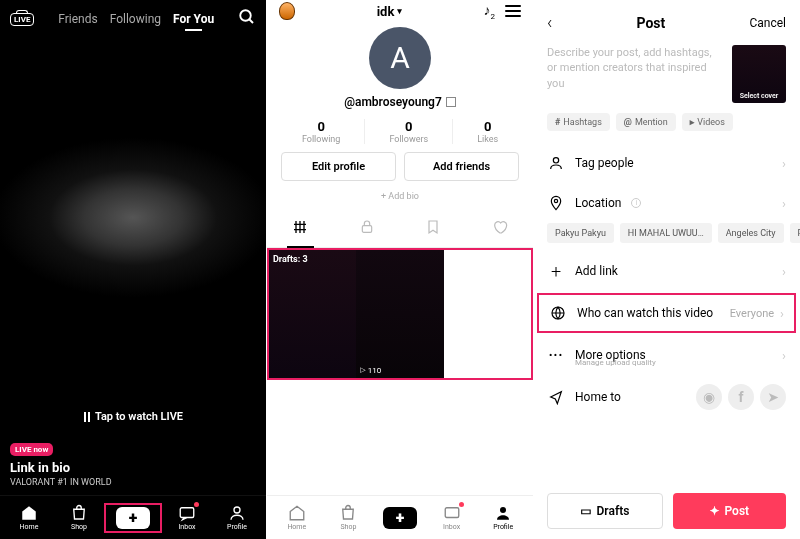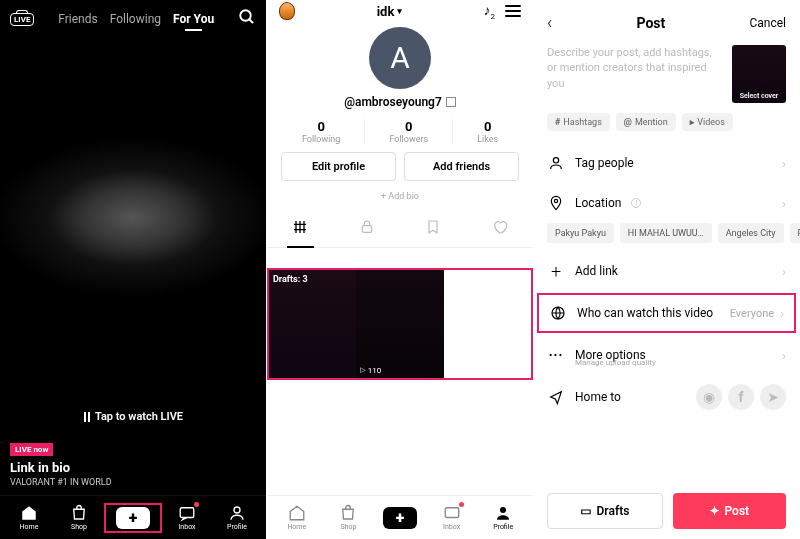--- a/index.html
+++ b/index.html
@@ -15,21 +15,21 @@
 .live-badge::before { content: ""; position: absolute; left: 5px; right: 5px; top: -4px; height: 3px; border: 1.5px solid #fff; border-bottom: none; border-radius: 3px 3px 0 0; }
 .top-tabs { display: flex; gap: 12px; flex: 1; justify-content: center; font-size: 12px; }
 .top-tabs span { color: #aaa; }
 .top-tabs .active { color: #fff; font-weight: 700; position: relative; }
 .top-tabs .active::after { content: ""; position: absolute; bottom: -5px; left: 30%; right: 30%; height: 2.5px; background: #fff; }
 .search-icon svg { width: 18px; height: 18px; }
 .p1-video { flex: 1; background: radial-gradient(ellipse 140px 80px at 50% 45%, #555 0%, #333 35%, #111 60%, #000 100%); display: flex; flex-direction: column; justify-content: flex-end; filter: blur(0.5px); }
 .tap-live { text-align: center; font-size: 11px; font-weight: 600; margin-bottom: 14px; color: #fff; display: flex; align-items: center; justify-content: center; gap: 4px; }
 .pause-icon { display: inline-block; width: 8px; height: 10px; }
 .pause-icon::before, .pause-icon::after { content: ""; display: inline-block; width: 2px; height: 10px; background: #fff; margin: 0 1px; }
-.live-now { background: #e91e63; font-size: 8px; font-weight: 700; padding: 2px 5px; border-radius: 0; display: inline-block; margin: 0 10px 4px; }
+.live-now { background: #e91e63; font-size: 8px; font-weight: 700; padding: 2px 5px; border-radius: 5px; display: inline-block; margin: 0 10px 4px; }
 .p1-title { font-size: 13px; font-weight: 700; padding: 0 10px 2px; }
 .p1-sub { font-size: 9px; color: #ccc; padding: 0 10px 8px; }
 
 .bottom-nav { display: flex; justify-content: space-between; align-items: center; height: 44px; padding: 2px 4px; }
 .p1 .bottom-nav { background: #000; border-top: 1px solid #111; }
 .p2 .bottom-nav { background: #fff; border-top: 1px solid #eee; }
 .nav-item { display: flex; flex-direction: column; align-items: center; gap: 1px; font-size: 7px; flex: 1; }
 .p2 .nav-item { color: #888; }
 .p2 .nav-item.active { color: #000; }
 .nav-icon { width: 20px; height: 18px; display: flex; align-items: center; justify-content: center; }
@@ -59,21 +59,21 @@
 .stat-l { font-size: 9px; color: #999; }
 .stat:not(:last-child) { border-right: 1px solid #eee; padding-right: 24px; }
 .p2-btns { display: flex; gap: 8px; justify-content: center; padding: 0 14px; }
 .p2-btn { flex: 1; border: 1px solid #ddd; border-radius: 4px; padding: 7px 0; font-size: 11px; font-weight: 600; text-align: center; background: #fff; }
 .add-bio { text-align: center; font-size: 9px; color: #aaa; padding: 10px 0; }
 .p2-tabs { display: flex; border-bottom: 1px solid #eee; }
 .p2-tab { flex: 1; text-align: center; padding: 8px 0; color: #bbb; position: relative; }
 .p2-tab.active { color: #000; }
 .p2-tab.active::after { content: ""; position: absolute; bottom: -1px; left: 30%; right: 30%; height: 2px; background: #000; }
 .p2-tab svg { width: 16px; height: 16px; }
-.drafts-row { display: flex; border: 2.5px solid #e91e63; position: relative; height: 112px; margin-top: 20px; }
+.drafts-row { display: flex; border: 2.5px solid #e91e63; position: relative; height: 132px; }
 .draft-cell { flex: 1; position: relative; }
 .draft-cell.dark { background: linear-gradient(#1a0a14, #0d0510); }
 .draft-cell.dark2 { background: linear-gradient(#120810, #080408); }
 .drafts-label { position: absolute; top: 4px; left: 4px; font-size: 9px; font-weight: 700; color: #fff; }
 .play-count { position: absolute; bottom: 3px; left: 4px; font-size: 8px; color: #fff; display: flex; align-items: center; gap: 2px; }
 .play-tri { font-size: 7px; }
 
 
 .p3-head { display: flex; align-items: center; justify-content: space-between; padding: 12px 14px; }
 .back-chev { font-size: 18px; font-weight: 300; }

